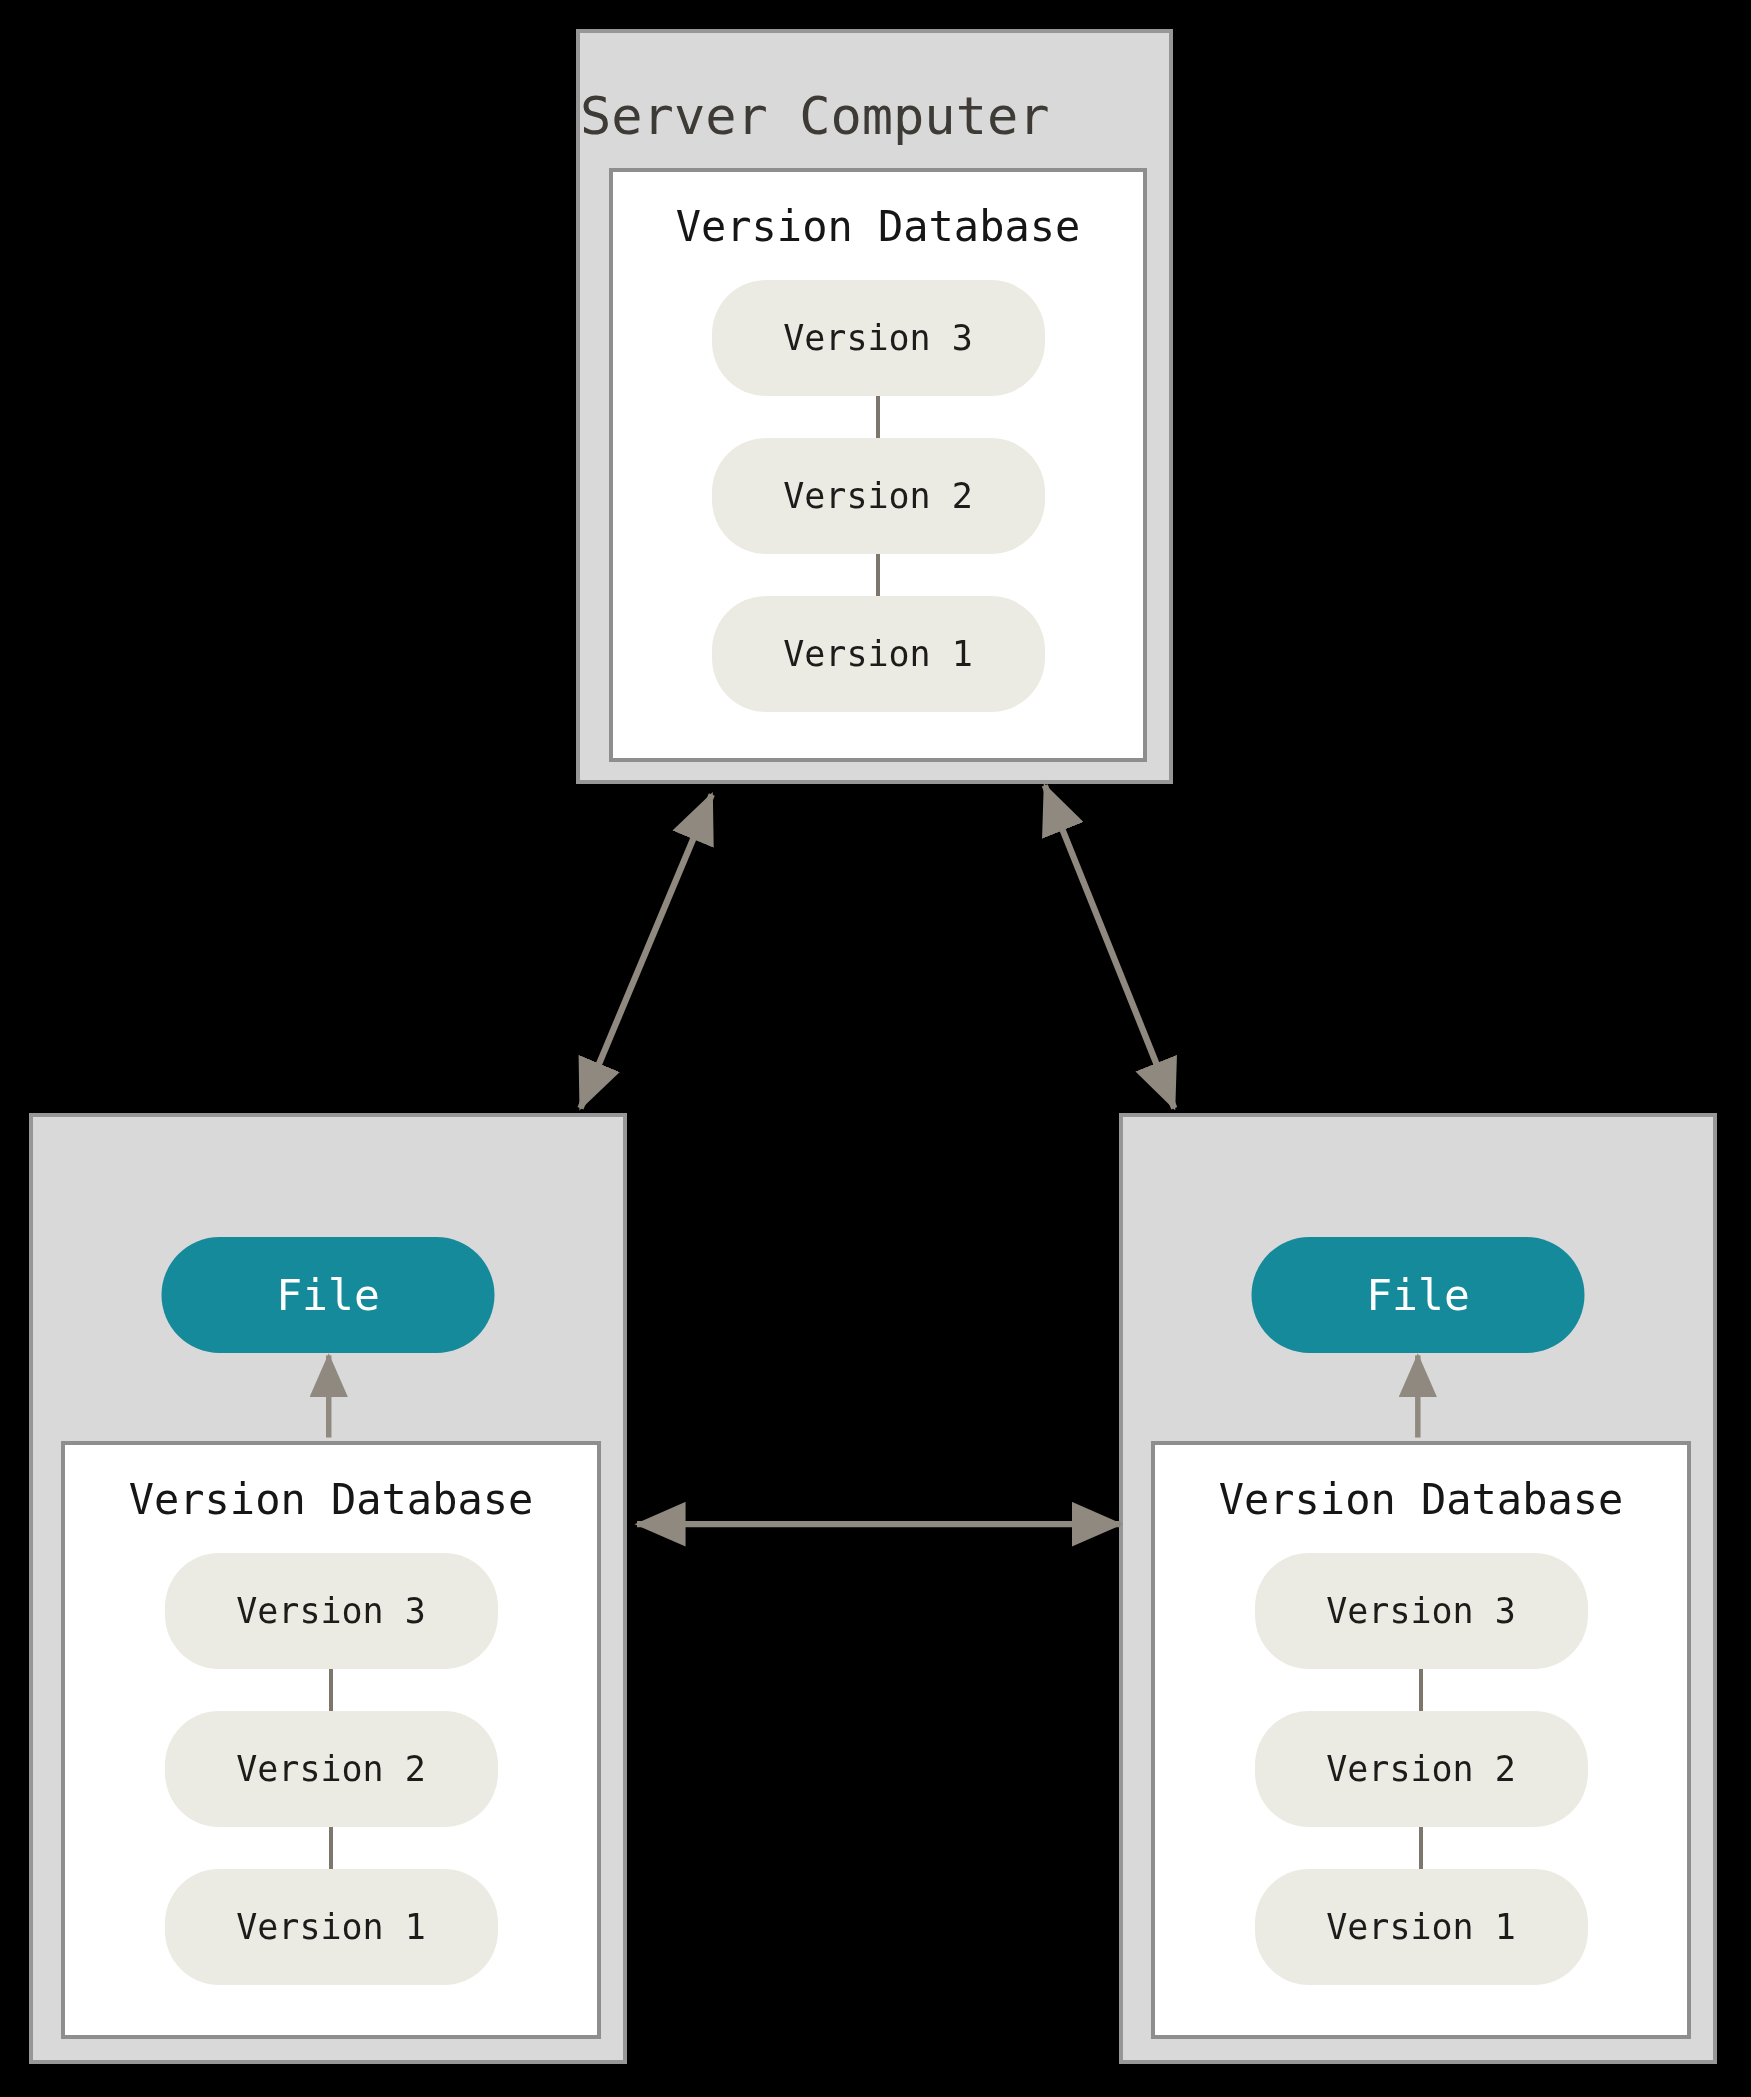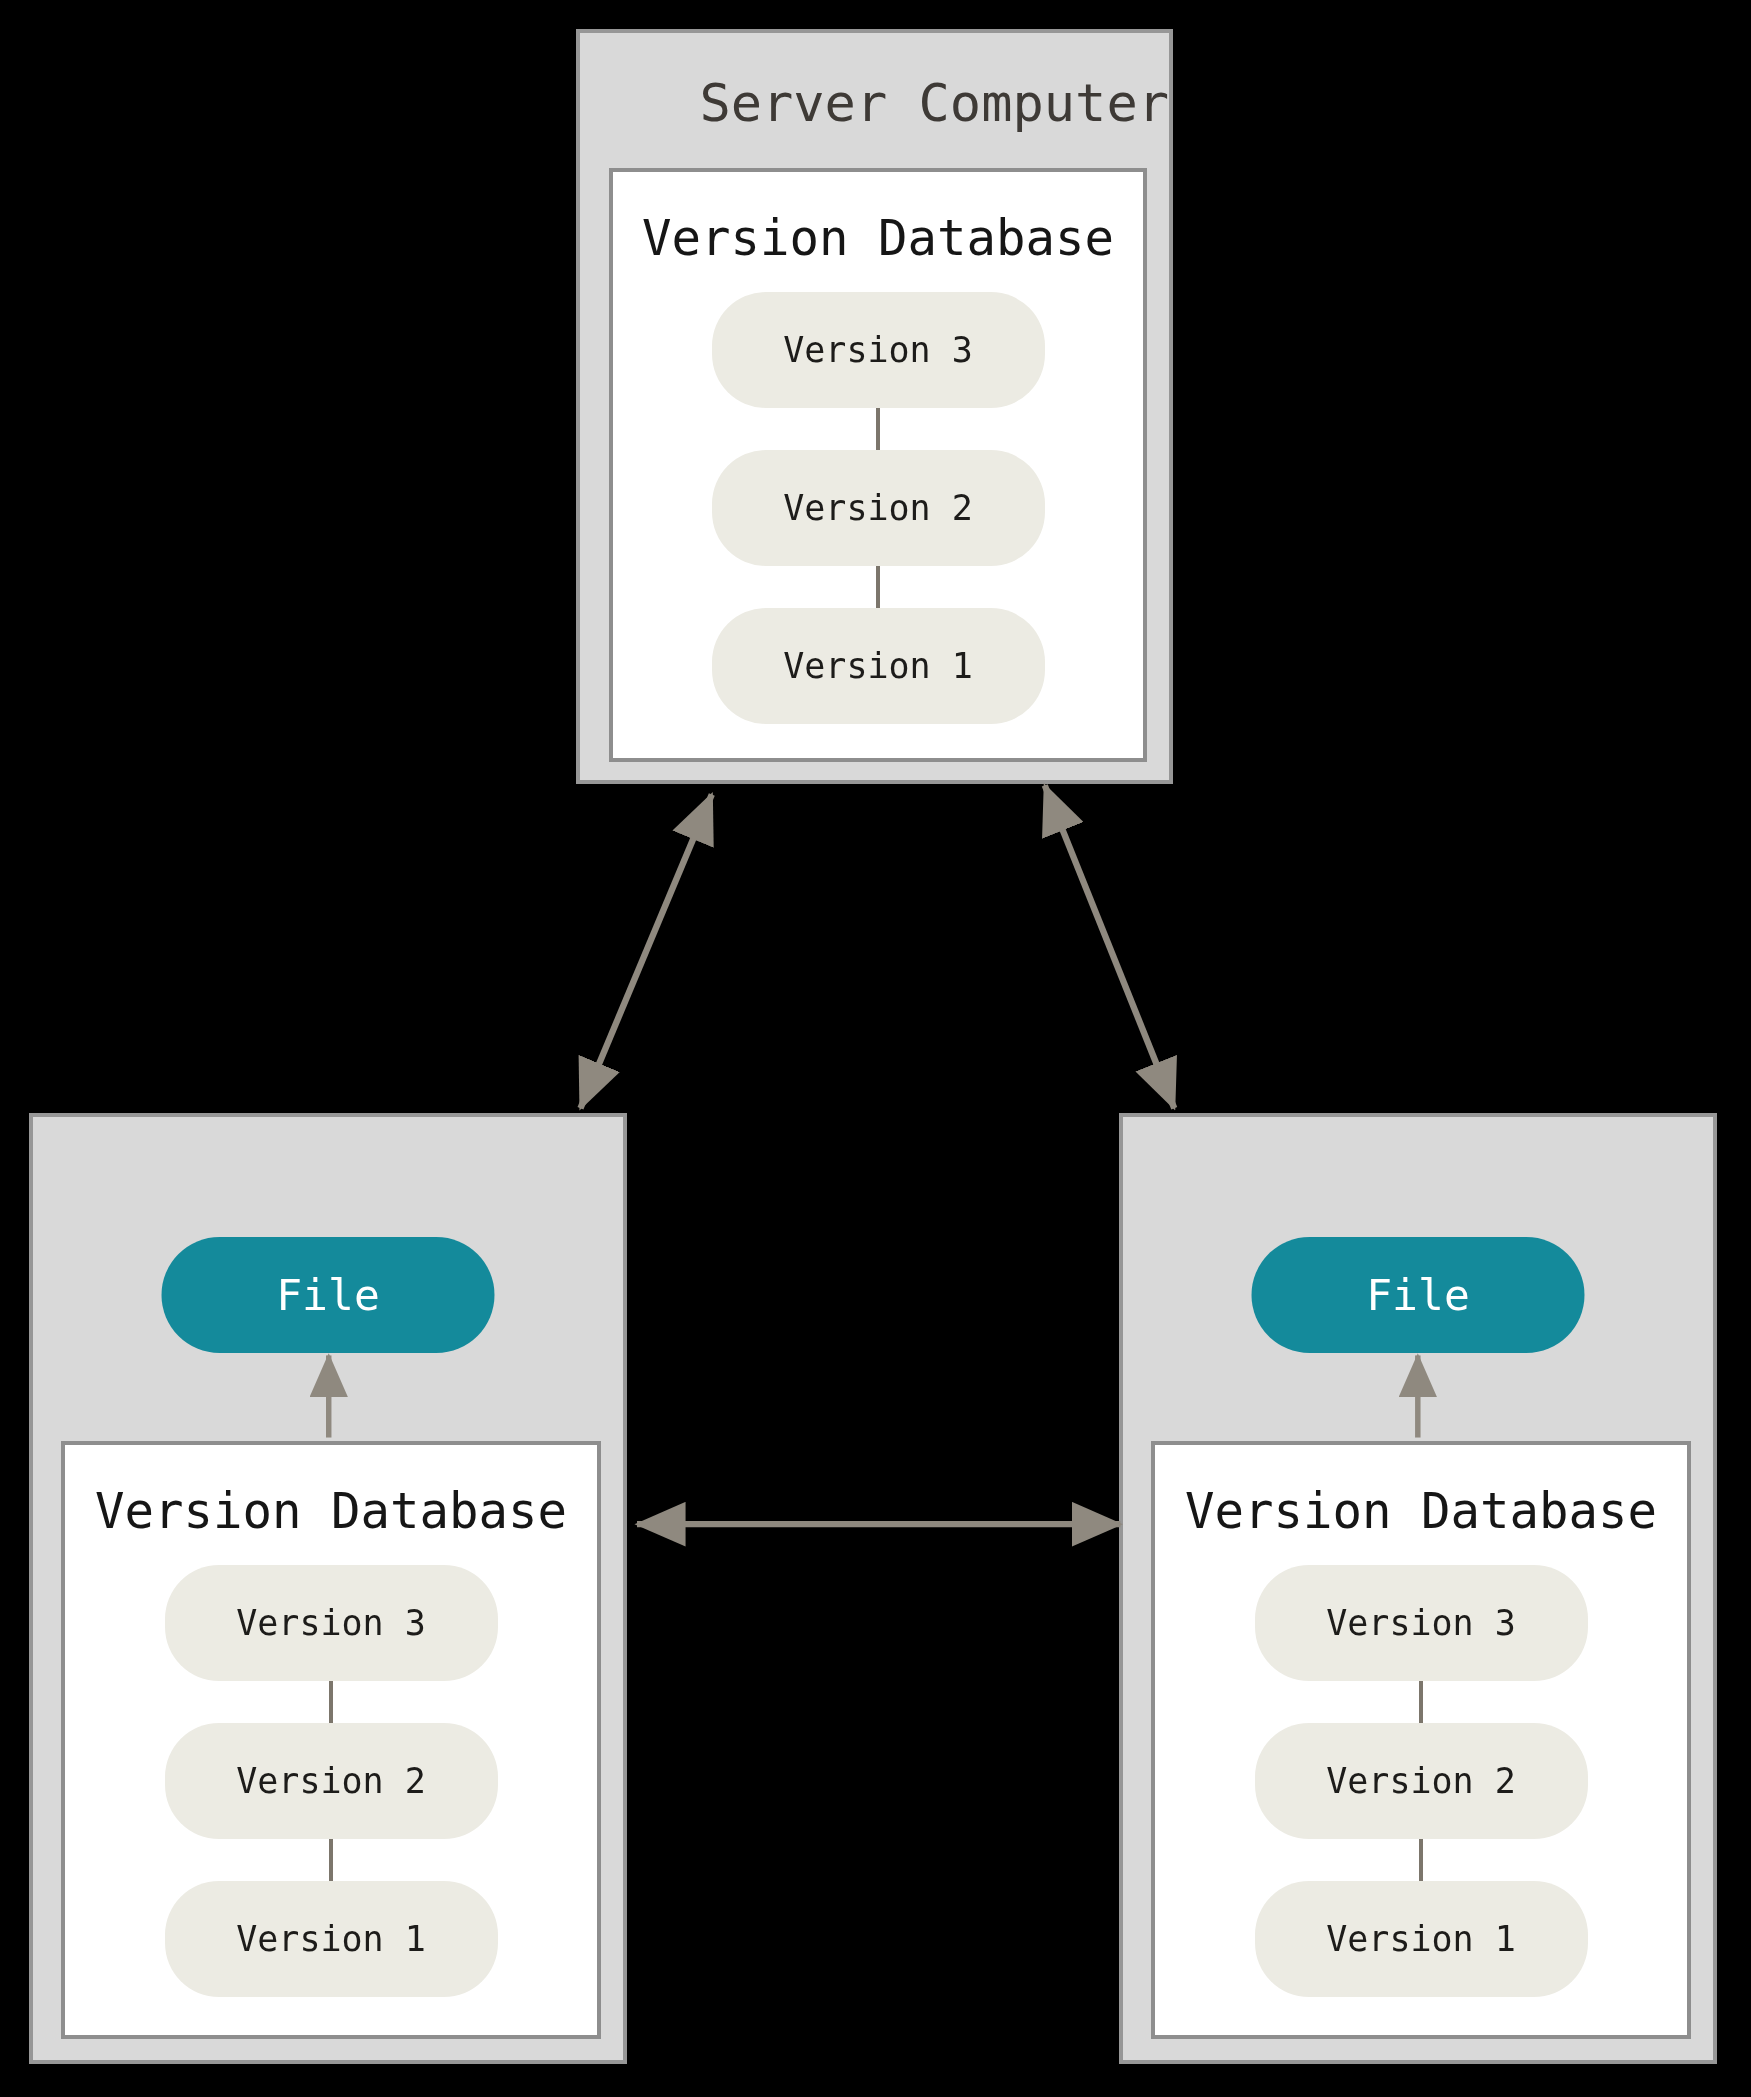--- a/index.html
+++ b/index.html
@@ -28,41 +28,41 @@
   .machine{
     position:absolute;
     background:var(--machine-fill);
     border:4.6px solid var(--machine-border);
     box-sizing:border-box;
   }
   .machine.server{left:576px;top:29px;width:597px;height:755px;}
   .machine.computer-a{left:29px;top:1113px;width:598px;height:951px;}
   .machine.computer-b{left:1119px;top:1113px;width:598px;height:951px;}
   .machine-title{
-    margin-top:43px;
-    text-align:right;
+    margin-top:56px;
+    text-align:left;
     font-size:52px;
     line-height:54px;
     color:var(--machine-title);
     white-space:nowrap;
   }
   .db-box{
     position:absolute;
     background:var(--db-fill);
     border:4.6px solid var(--db-border);
     box-sizing:border-box;
     display:flex;
     flex-direction:column;
     align-items:center;
   }
   .server .db-box{left:29px;top:135px;width:538px;height:594px;}
   .computer-a .db-box,.computer-b .db-box{left:28px;top:324px;width:540px;height:598px;}
   .db-title{
-    margin-top:40px;
-    font-size:49px;
+    margin-top:28px;
+    font-size:42px;
     line-height:53px;
     color:var(--db-label);
     white-space:nowrap;
   }
   .pill{
     width:333px;height:116px;
     border-radius:54px;
     background:var(--pill-fill);
     color:var(--pill-text);
     font-size:35px;

